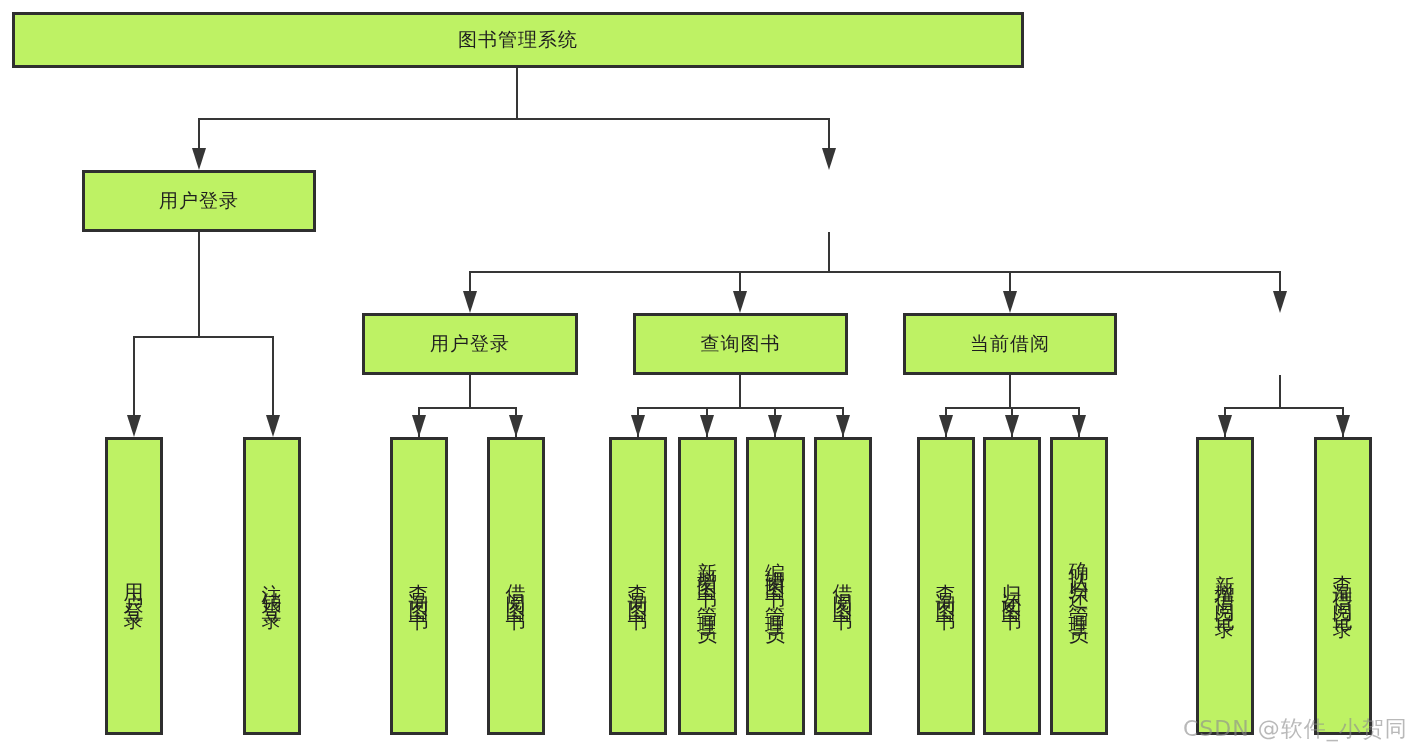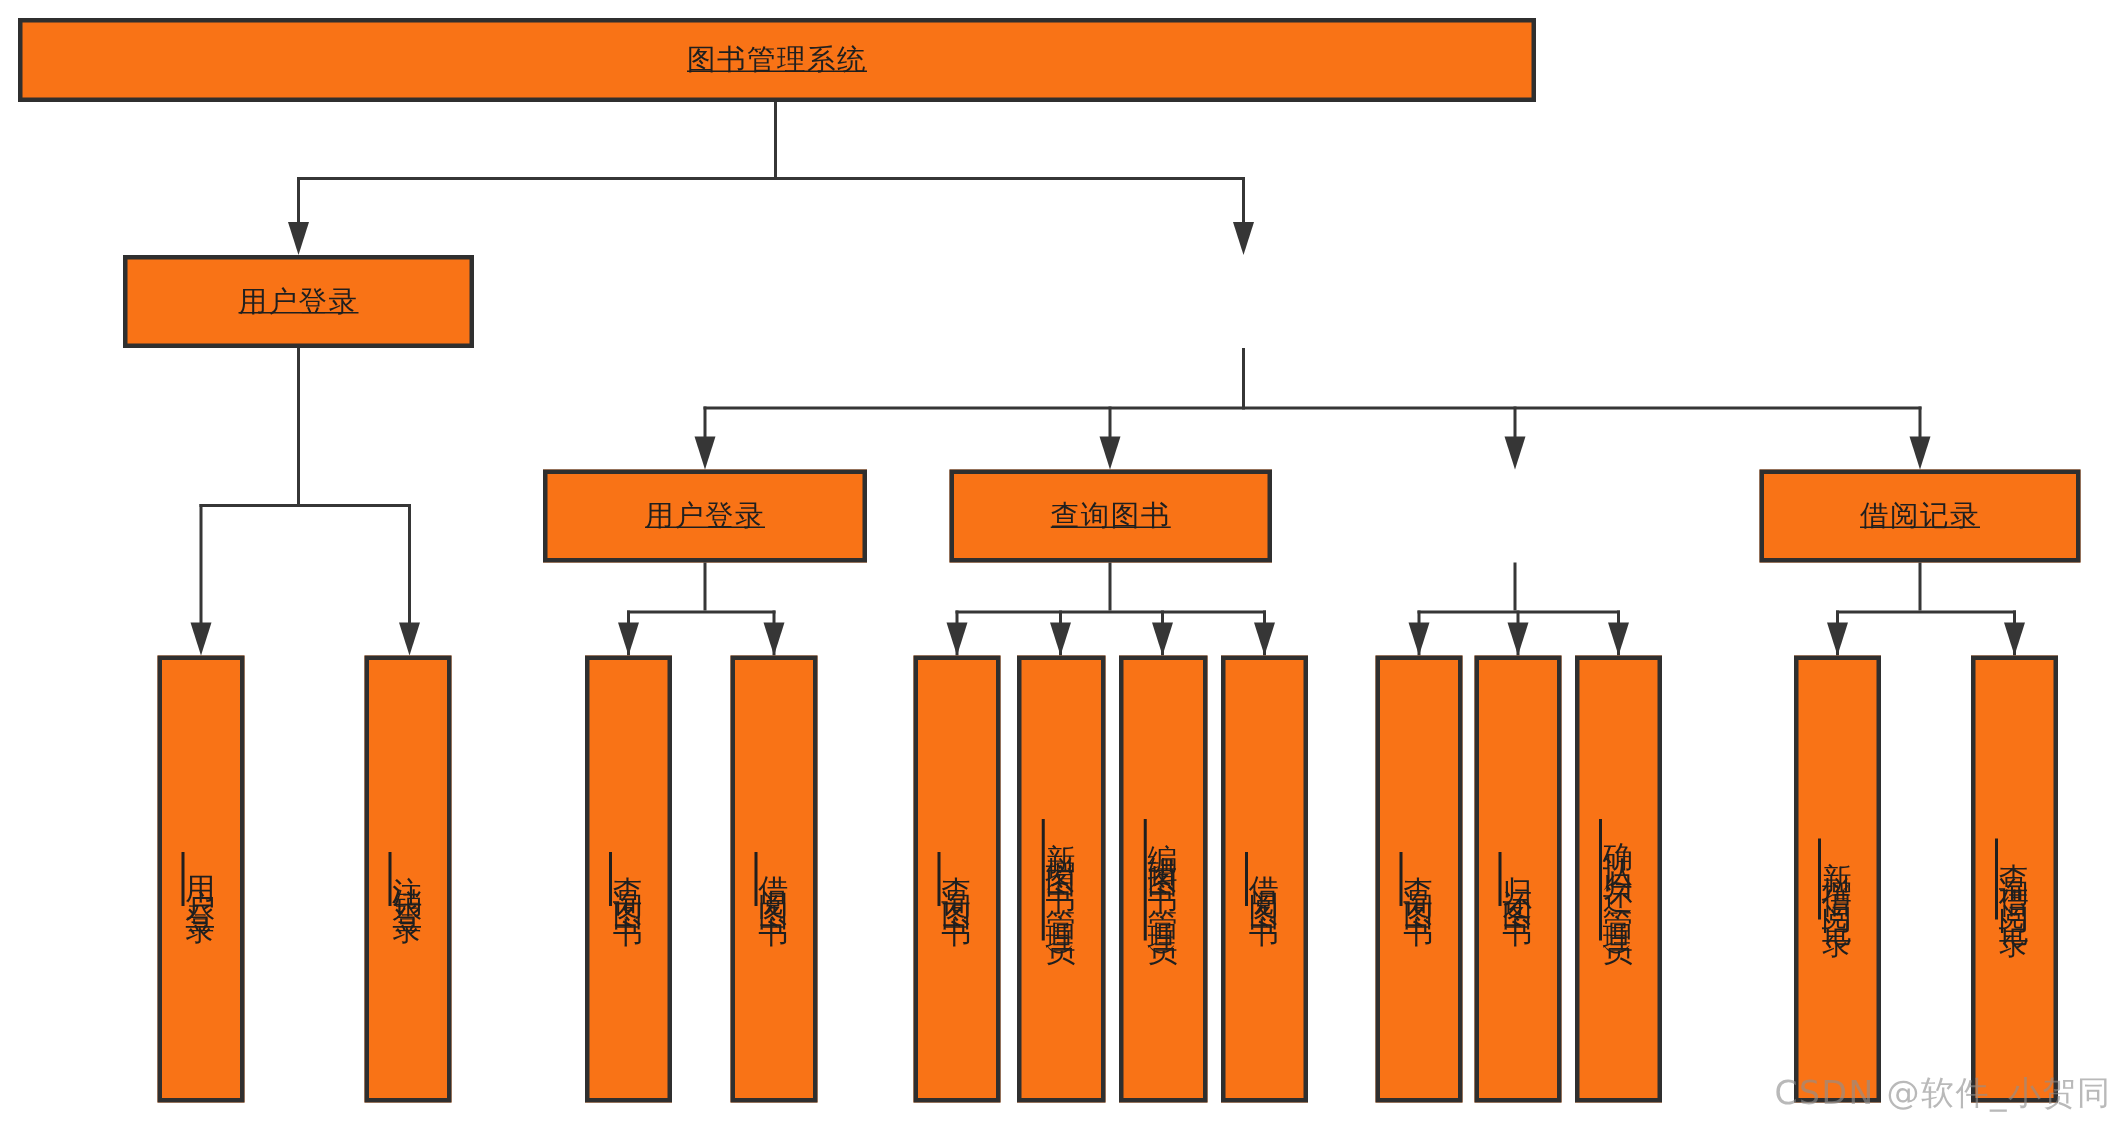--- a/index.html
+++ b/index.html
@@ -1,19 +1,19 @@
 <!DOCTYPE html>
 <html><head>
 <meta charset="utf-8">
 <style>
   html,body{margin:0;padding:0;background:#ffffff;font-family:"DejaVu Sans",sans-serif;}
   .canvas{position:relative;width:1405px;height:747px;background:#ffffff;overflow:hidden;}
   .box{
-    position:absolute;box-sizing:border-box;border:3px solid #2f2f2f;background:#f97316;
-    display:flex;align-items:center;justify-content:center;color:#1f1f1f;text-decoration:underline;
+    position:absolute;box-sizing:border-box;border:3px solid #2f2f2f;background:#bef264;
+    display:flex;align-items:center;justify-content:center;color:#1f1f1f;
   }
   .hbox{font-size:19px;letter-spacing:1px;}
   .vbox{
     writing-mode:vertical-rl;text-orientation:mixed;
     font-size:20px;letter-spacing:9px;line-height:1.1;
   }
   .line{position:absolute;background:#363636;}
   .arrow{
     position:absolute;width:0;height:0;
     border-left:7px solid transparent;border-right:7px solid transparent;
@@ -53,21 +53,21 @@
   <div class="arrow" style="left:463px;top:291px;"></div>
   <div class="line" style="left:739px;top:271px;width:2px;height:24px;"></div>
   <div class="arrow" style="left:733px;top:291px;"></div>
   <div class="line" style="left:1009px;top:271px;width:2px;height:24px;"></div>
   <div class="arrow" style="left:1003px;top:291px;"></div>
   <div class="line" style="left:1279px;top:271px;width:2px;height:24px;"></div>
   <div class="arrow" style="left:1273px;top:291px;"></div>
 
   <div class="box hbox" style="left:362px;top:313px;width:216px;height:62px;">用户登录</div>
   <div class="box hbox" style="left:633px;top:313px;width:215px;height:62px;">查询图书</div>
-  <div class="box hbox" style="left:1173px;top:313px;width:214px;height:62px;">借阅记录</div>
+  <div class="box hbox" style="left:903px;top:313px;width:214px;height:62px;">当前借阅</div>
 
   <div class="line" style="left:469px;top:375px;width:2px;height:32px;"></div>
   <div class="line" style="left:418px;top:407px;width:99px;height:2px;"></div>
   <div class="line" style="left:418px;top:407px;width:2px;height:30px;"></div>
   <div class="arrow" style="left:412px;top:415px;"></div>
   <div class="line" style="left:515px;top:407px;width:2px;height:30px;"></div>
   <div class="arrow" style="left:509px;top:415px;"></div>
 
   <div class="line" style="left:739px;top:375px;width:2px;height:32px;"></div>
   <div class="line" style="left:637px;top:407px;width:207px;height:2px;"></div>

